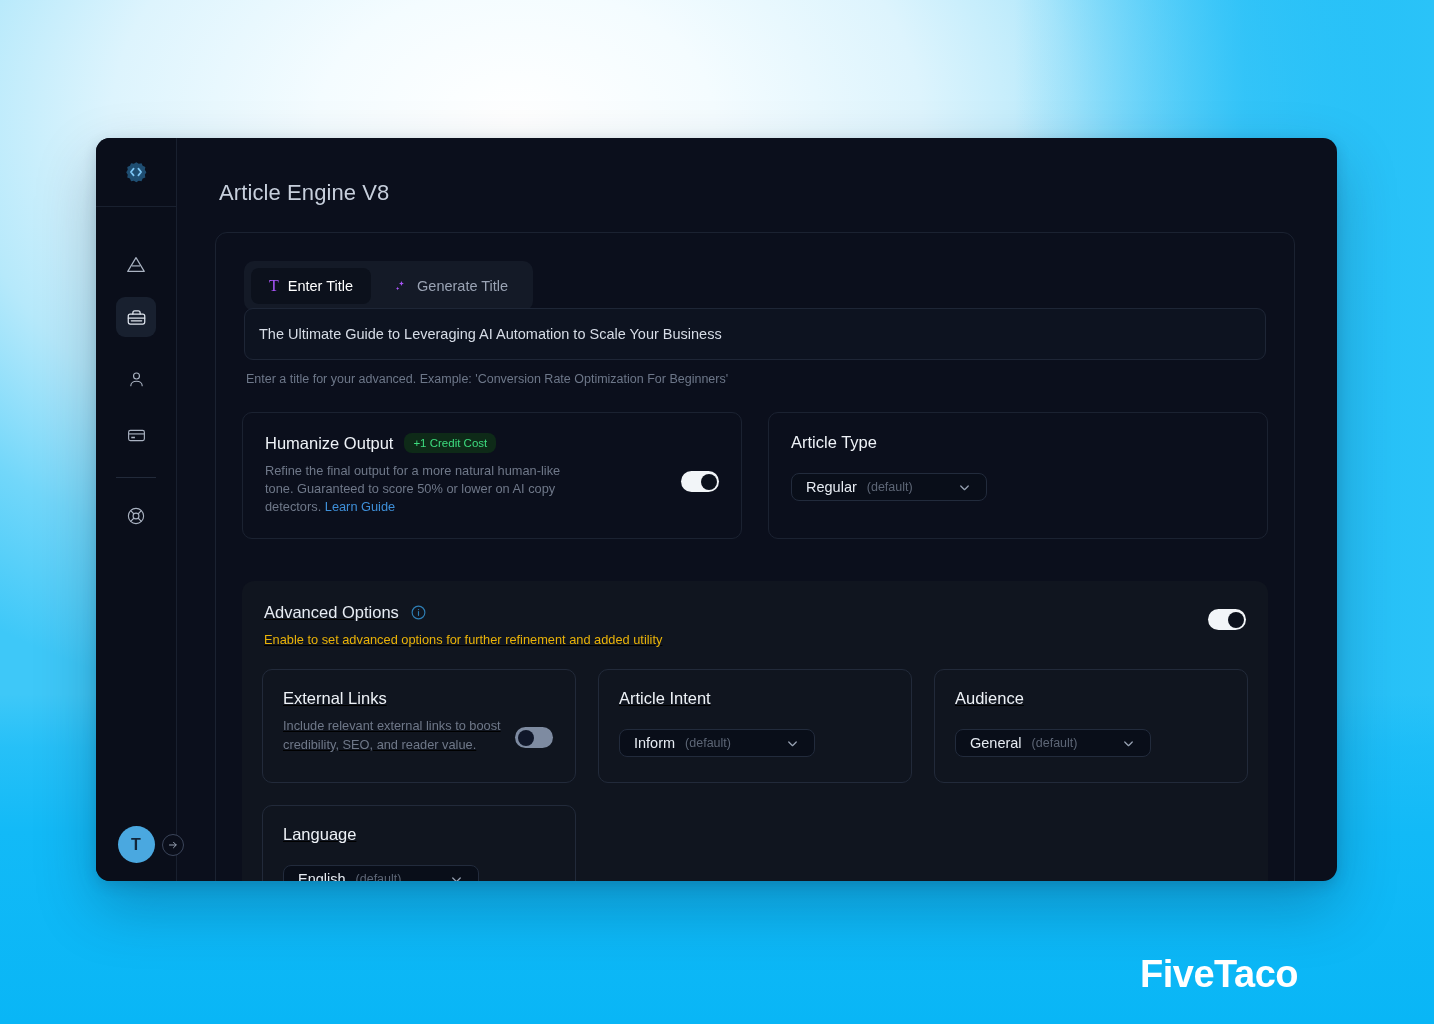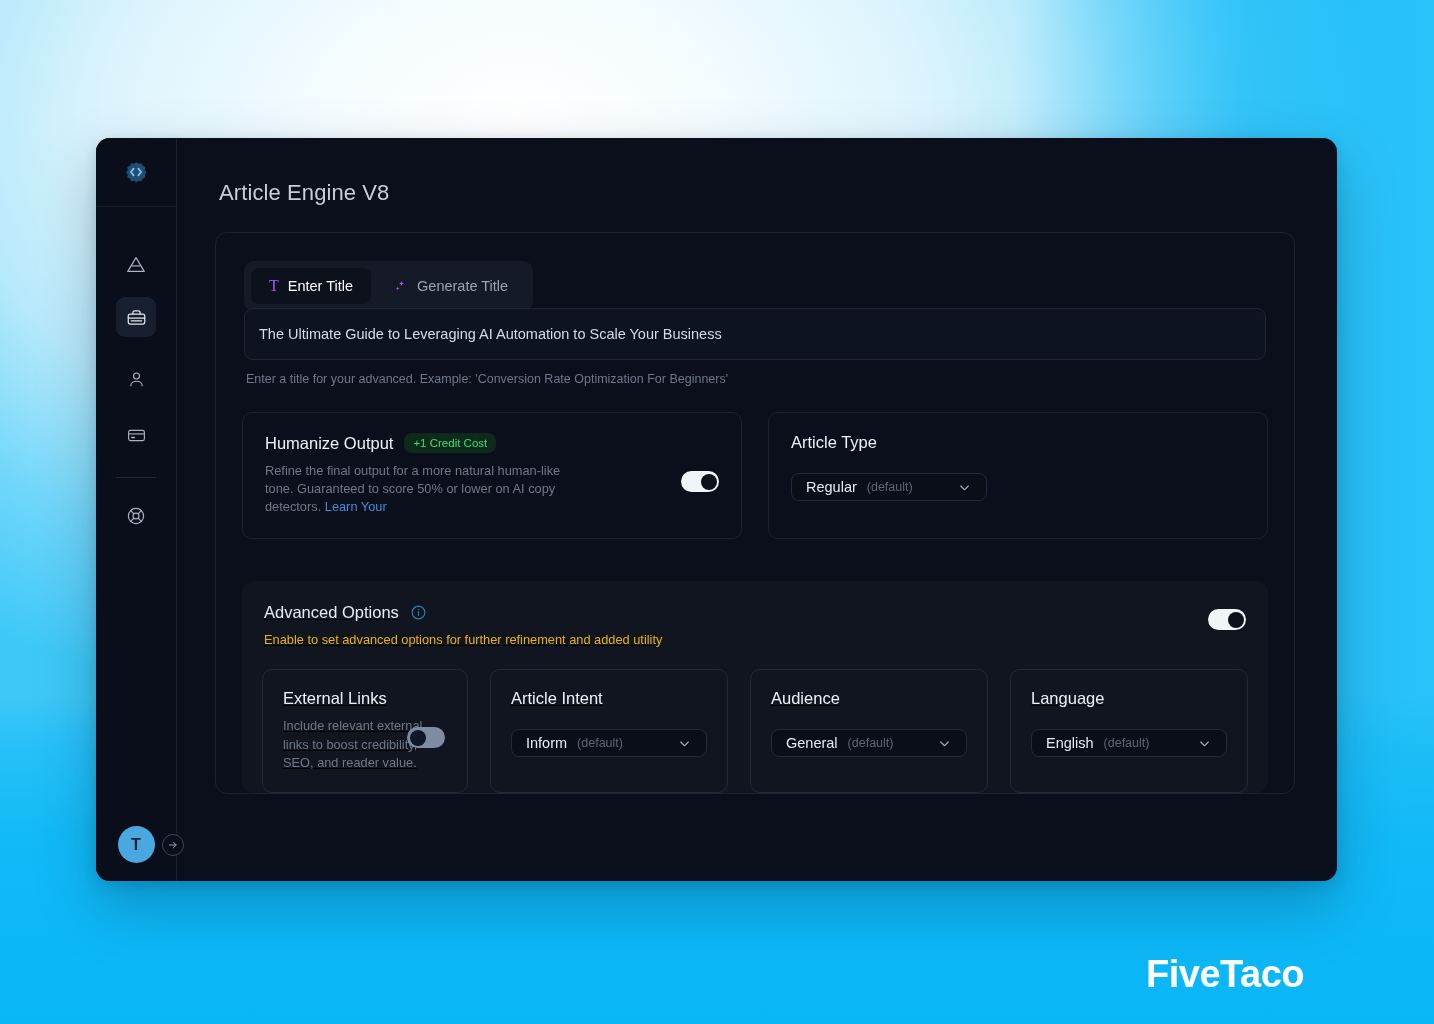--- a/index.html
+++ b/index.html
@@ -258,21 +258,21 @@
     padding: 0 2px 0 2px;
   }
   .adv-left { flex: 1; }
   .adv-title-row { display: flex; align-items: center; gap: 11px; }
   .adv-title { font-size: 16.5px; color: #e7ecf3; }
   .adv-sub { font-size: 12.8px; color: #eab308; margin-top: 10px; }
   .tg-advanced { position: relative; top: 6px; right: 0; }
 
   .adv-grid {
     display: grid;
-    grid-template-columns: 1fr 1fr 1fr 1fr;
+    grid-template-columns: 1fr 1fr 1fr;
     gap: 22px;
     padding: 22px 0 0 0;
   }
   .adv-card {
     border: 1px solid #222a3a;
     border-radius: 10px;
     padding: 19px 20px 20px 20px;
     position: relative;
     min-height: 114px;
   }
@@ -396,21 +396,21 @@
 
       <div class="grid2">
 
         <div class="card">
           <div class="card-head">
             <div class="card-title">Humanize Output</div>
             <div class="badge">+1 Credit Cost</div>
           </div>
           <div class="card-desc">
             <span>Refine the final output for a more natural human-like tone. Guaranteed to score 50% or lower on AI copy detectors.</span>
-            <a href="#">Learn Your</a>
+            <a href="#">Learn Guide</a>
           </div>
           <div class="toggle on tg-humanize">
             <div class="knob"></div>
           </div>
         </div>
 
         <div class="card">
           <div class="card-head">
             <div class="card-title">Article Type</div>
           </div>
@@ -504,13 +504,13 @@
             </div>
           </div>
 
         </div>
       </div>
 
     </div>
   </div>
 </div>
 
-<div style="position:absolute;right:130px;bottom:28px;font-size:38px;font-weight:700;color:#ffffff;letter-spacing:-0.5px;">FiveTaco</div>
+<div style="position:absolute;right:136px;bottom:28px;font-size:38px;font-weight:700;color:#ffffff;letter-spacing:-0.5px;">FiveTaco</div>
 
 </body></html>

